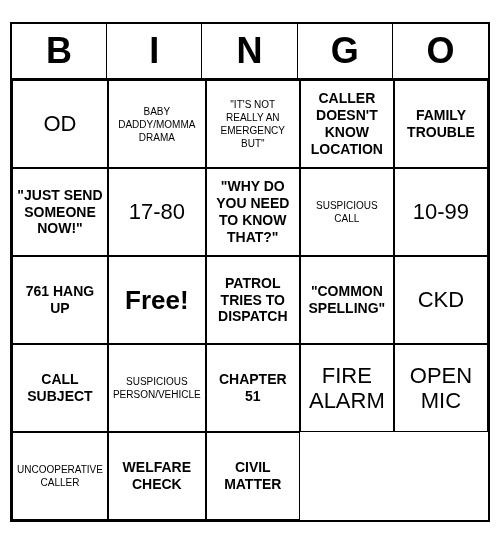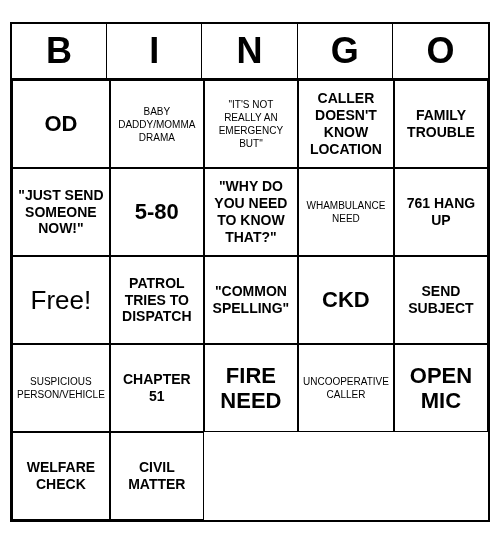--- a/index.html
+++ b/index.html
@@ -41,65 +41,66 @@
       display: flex;
       align-items: center;
       justify-content: center;
       text-align: center;
       height: 88px;
       padding: 4px;
       font-family: Arial, sans-serif;
     }
     .cell-large {
       font-size: 22px;
-      font-weight: bold;
+      font-weight: normal;
       line-height: 1.15;
     }
     .cell-medium {
       font-size: 14px;
       font-weight: bold;
       line-height: 1.2;
     }
     .cell-small {
       font-size: 10px;
       line-height: 1.3;
     }
     .cell-free {
       font-size: 26px;
-      font-weight: normal;
+      font-weight: bold;
     }
   </style>
 </head>
 <body>
 
 <div class="bingo-card">
   <div class="bingo-header">
   <div class="bingo-letter">B</div>
       <div class="bingo-letter">I</div>
       <div class="bingo-letter">N</div>
       <div class="bingo-letter">G</div>
       <div class="bingo-letter">O</div>
     </div>
   <div class="bingo-grid">
   <div class="cell cell-large">OD</div>
       <div class="cell cell-small">BABY DADDY/MOMMA DRAMA</div>
       <div class="cell cell-small">"IT'S NOT REALLY AN EMERGENCY BUT"</div>
       <div class="cell cell-medium">CALLER DOESN'T KNOW LOCATION</div>
       <div class="cell cell-medium">FAMILY TROUBLE</div>
       <div class="cell cell-medium">"JUST SEND SOMEONE NOW!"</div>
-      <div class="cell cell-large">5-80</div>
+      <div class="cell cell-large">17-80</div>
       <div class="cell cell-medium">"WHY DO YOU NEED TO KNOW THAT?"</div>
-      <div class="cell cell-small">WHAMBULANCE NEED</div>
+      <div class="cell cell-small">SUSPICIOUS CALL</div>
+      <div class="cell cell-large">10-99</div>
       <div class="cell cell-medium">761 HANG UP</div>
       <div class="cell cell-free">Free!</div>
       <div class="cell cell-medium">PATROL TRIES TO DISPATCH</div>
       <div class="cell cell-medium">"COMMON SPELLING"</div>
       <div class="cell cell-large">CKD</div>
-      <div class="cell cell-medium">SEND SUBJECT</div>
+      <div class="cell cell-medium">CALL SUBJECT</div>
       <div class="cell cell-small">SUSPICIOUS PERSON/VEHICLE</div>
       <div class="cell cell-medium">CHAPTER 51</div>
-      <div class="cell cell-large">FIRE NEED</div>
+      <div class="cell cell-large">FIRE ALARM</div>
+      <div class="cell cell-large">OPEN MIC</div>
       <div class="cell cell-small">UNCOOPERATIVE CALLER</div>
-      <div class="cell cell-large">OPEN MIC</div>
       <div class="cell cell-medium">WELFARE CHECK</div>
       <div class="cell cell-medium">CIVIL MATTER</div>
     </div>
 </div>
 
 </body></html>

